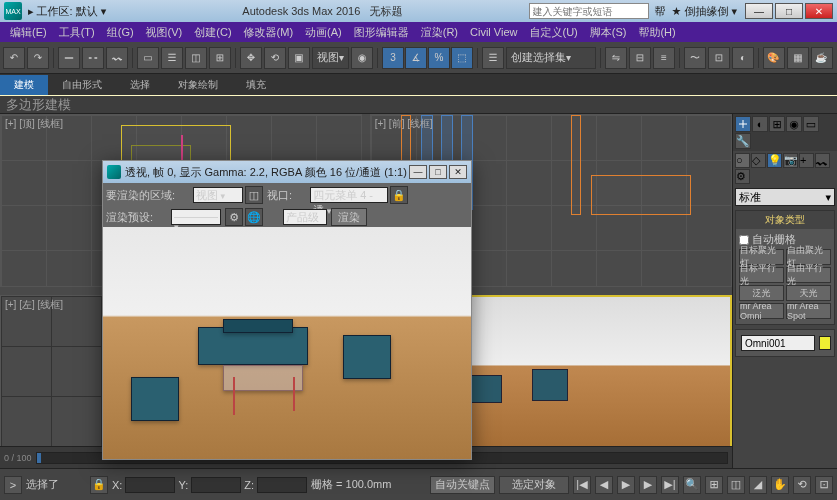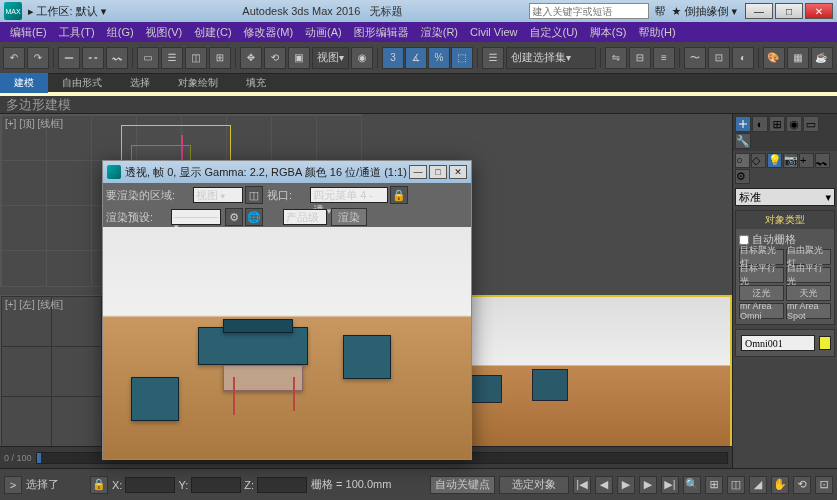--- a/index.html
+++ b/index.html
@@ -20,21 +20,21 @@
 .menubar span { padding:2px 6px; cursor:pointer; }
 
 .toolbar { height:32px; background:#454545; display:flex; align-items:center; padding:0 3px; gap:2px; border-bottom:1px solid #222; }
 .tbtn { width:22px; height:22px; background:#555; border:1px solid #333; display:flex; align-items:center; justify-content:center; cursor:pointer; color:#ccc; font-size:10px; }
 .tbtn svg { width:14px; height:14px; }
 .tsep { width:1px; height:20px; background:#333; margin:0 2px; }
 .tdrop { height:22px; background:#444; border:1px solid #333; color:#ccc; padding:0 4px; display:flex; align-items:center; cursor:pointer; font-size:10px; }
 .tset { display:flex; gap:1px; }
 .tset .blue { background:#3a6ea5; }
 
-.ribbon { height:22px; background:#333; display:flex; align-items:center; border-bottom:4px solid #fef9c3; }
+.ribbon { height:22px; background:#333; display:flex; align-items:center; border-bottom:1px solid #fef9c3; }
 .ribbon .tab { padding:3px 14px; color:#bbb; cursor:pointer; font-size:10px; }
 .ribbon .tab.active { background:#2a6aaa; color:#fff; }
 .subribbon { height:18px; background:#3d3d3d; display:flex; align-items:center; padding:0 6px; color:#999; font-size:13px; border-bottom:1px solid #222; }
 
 .main { position:absolute; top:114px; left:0; right:0; bottom:32px; display:flex; }
 .viewports { flex:1; position:relative; background:#4a4a4a; }
 .vp { position:absolute; border:1px solid #555; background:#4a4a4a; overflow:hidden; }
 .vp.active { border:2px solid #d8c030; }
 .vp-tl { top:0; left:0; width:49.5%; height:49%; }
 .vp-tr { top:0; right:0; width:49.5%; height:49%; }
@@ -56,21 +56,21 @@
 .cp-subtabs { display:flex; flex-wrap:wrap; padding:2px; gap:1px; }
 .cp-subtabs div { width:15px; height:15px; background:#555; border:1px solid #333; cursor:pointer; }
 .cp-drop { margin:2px; height:18px; background:#ddd; border:1px solid #222; display:flex; align-items:center; padding:0 3px; font-size:10px; cursor:pointer; justify-content:space-between;gap:46px; }
 .cp-section { background:#555; margin:2px; border:1px solid #333; }
 .cp-header { background:#444; color:#e8d070; text-align:center; padding:2px; font-size:10px; cursor:pointer; }
 .cp-body { padding:3px; }
 .cp-row { display:flex; gap:2px; margin-bottom:2px; }
 .cp-btn { flex:1; height:16px; background:#666; border:1px solid #333; color:#ccc; font-size:9px; display:flex; align-items:center; justify-content:center; cursor:pointer; }
 .cp-check { display:flex; align-items:center; gap:3px; color:#ccc; font-size:9px; margin-bottom:2px; }
 .cp-check input { width:10px; height:10px; }
-.cp-name { width:96%; height:16px; background:#eee; border:1px solid #222; font-size:10px; padding:0 3px; margin:2px;font-family:Liberation Serif, serif; }
+.cp-name { width:96%; height:16px; background:#eee; border:1px solid #222; font-size:10px; padding:0 3px; margin:2px; }
 .cp-color { width:14px; height:14px; background:#ee3; border:1px solid #222; cursor:pointer; }
 
 .statusbar { position:absolute; bottom:0; left:0; right:0; height:32px; background:#444; border-top:1px solid #222; display:flex; align-items:center; padding:0 4px; gap:4px; color:#ccc; font-size:10px; }
 .statusbar .sel { width:60px; }
 .statusbar .coord { display:flex; gap:3px; align-items:center; }
 .statusbar input { width:50px; height:16px; background:#333; border:1px solid #222; color:#ccc; font-size:9px; padding:0 2px; }
 .sbtn { width:18px; height:18px; background:#555; border:1px solid #333; cursor:pointer; display:flex; align-items:center; justify-content:center; }
 
 .timeslider { position:absolute; left:0; right:105px; bottom:32px; height:22px; background:#3a3a3a; border-top:1px solid #222; display:flex; align-items:center; padding:0 4px; gap:4px; }
 .timeslider .track { flex:1; height:12px; background:#2a2a2a; border:1px solid #222; position:relative; }
@@ -186,20 +186,30 @@
   <div class="viewports">
 
     <div class="vp vp-tl">
       <div class="grid"></div>
       <div class="vp-label">[+] [顶] [线框]</div>
       <div class="wire" style="border-color:#d8c030;top:10px;left:120px;width:110px;height:90px"></div>
       <div class="wire" style="border-color:#8a8a2a;top:30px;left:130px;width:60px;height:60px"></div>
       <div class="wire" style="border-color:#d04080;top:20px;left:180px;width:2px;height:100px"></div>
     </div>
 
+    <div class="vp vp-tr">
+      <div class="grid"></div>
+      <div class="vp-label">[+] [前] [线框]</div>
+      <div class="wire" style="border-color:#e08030;top:0;left:30px;width:10px;height:100px"></div>
+      <div class="wire" style="border-color:#4a80c0;top:0;left:50px;width:12px;height:95px;background:rgba(70,120,180,0.3)"></div>
+      <div class="wire" style="border-color:#4a80c0;top:0;left:70px;width:12px;height:95px;background:rgba(70,120,180,0.3)"></div>
+      <div class="wire" style="border-color:#4a80c0;top:0;left:90px;width:12px;height:95px;background:rgba(70,120,180,0.3)"></div>
+      <div class="wire" style="border-color:#e08030;top:0;left:200px;width:10px;height:100px"></div>
+      <div class="wire" style="border-color:#e08030;top:60px;left:220px;width:100px;height:40px"></div>
+    </div>
 
     <div class="vp vp-bl">
       <div class="darkgrid"></div>
       <div class="vp-label">[+] [左] [线框]</div>
     </div>
 
     <div class="vp vp-br active">
       <div class="persp"></div>
       <div class="vp-label">[+] [透视] [真实]</div>
       <div class="furn" style="top:78px;left:50px;width:80px;height:28px"></div>

